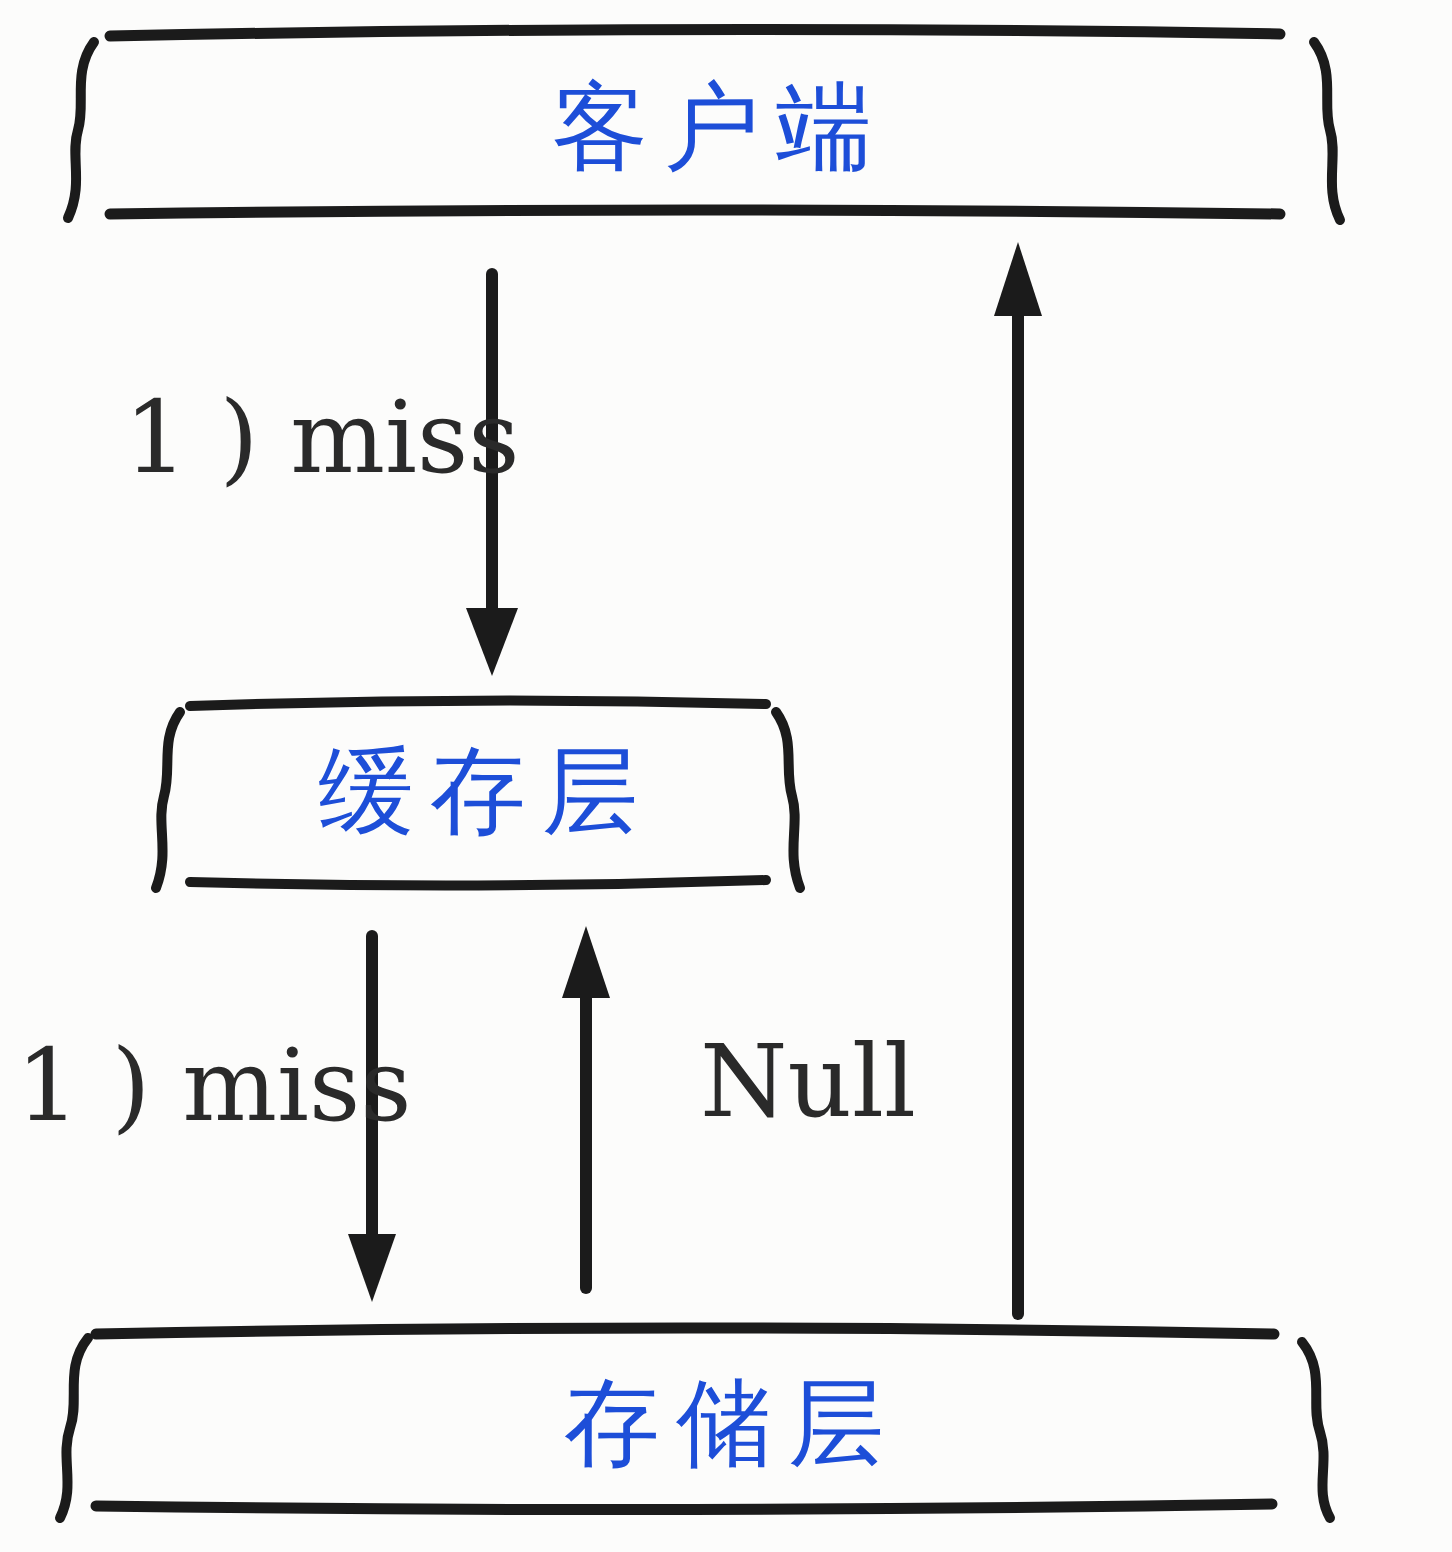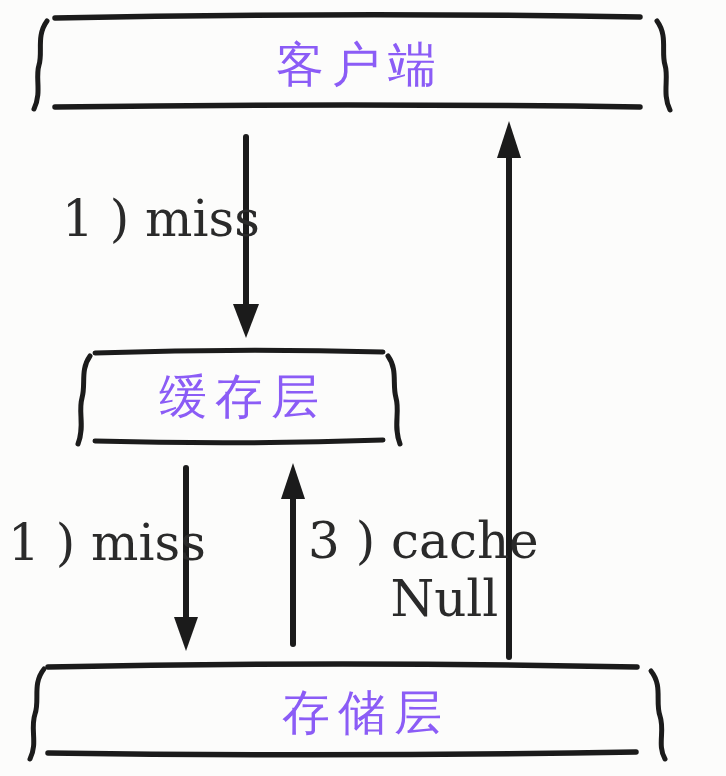--- a/index.html
+++ b/index.html
@@ -23,21 +23,21 @@
   }
   .node-label {
     position: absolute;
     width: 400px;
     text-align: center;
     font-size: 48px;
     line-height: 1;
     letter-spacing: 8px;
     padding-left: 8px;
     box-sizing: border-box;
-    color: #8b5cf6;
+    color: #1d4ed8;
     font-family: "DejaVu Serif", serif;
     white-space: nowrap;
   }
   .edge-label {
     position: absolute;
     font-size: 50px;
     line-height: 1.16;
     color: #2a2a2a;
     font-family: "DejaVu Serif", serif;
     white-space: nowrap;
@@ -100,18 +100,17 @@
 
   <div class="node-label" style="left:39px; top:372px;">缓存层</div>
 
   <div class="node-label" style="left:162px; top:688px;">存储层</div>
 
   <div class="edge-label" style="left:62px; top:190px;">1 ) miss</div>
 
   <div class="edge-label" style="left:8px; top:514px;">1 ) miss</div>
 
   <div class="edge-label" style="left:308px; top:512px;">
-    <div class="line1">3 ) cache</div>
     <div class="line2">Null</div>
   </div>
 
 
 </div>
 
 </body></html>

